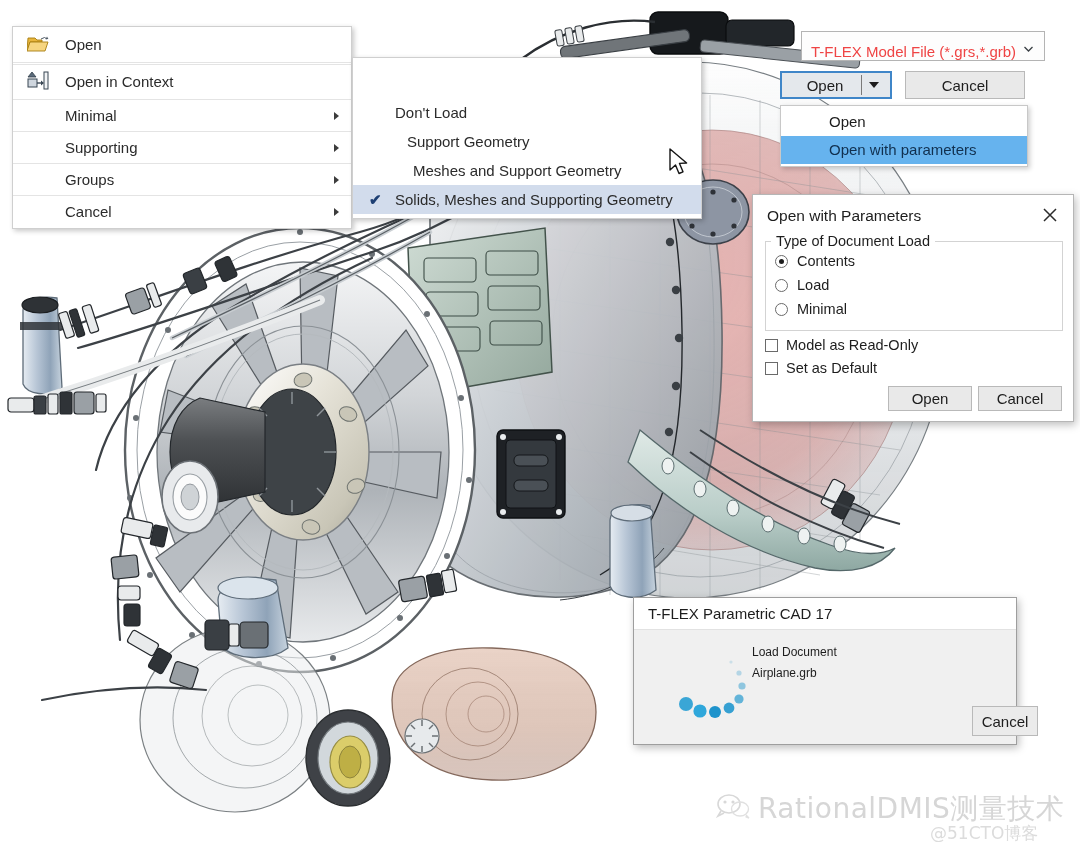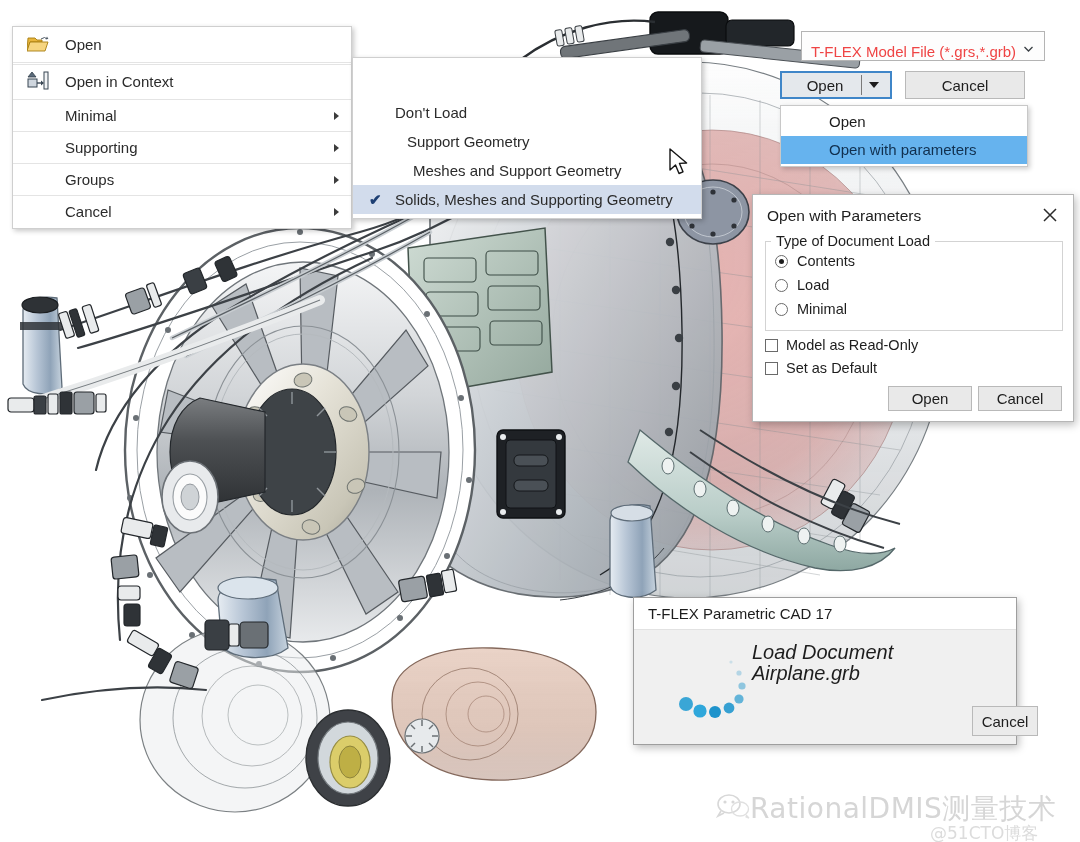--- a/index.html
+++ b/index.html
@@ -227,33 +227,32 @@
   .pdlg-title {
     position: absolute;
     left: 14px; top: 7px;
     font-size: 15px;
     color: #1d1d1d;
   }
   .pdlg-body { position: absolute; left: 0; top: 32px; right: 0; bottom: 0; background: #f0f0f0; }
   .pdlg-text {
     position: absolute;
     left: 118px; top: 12px;
-    font-size: 20px;
+    font-size: 12px;
     color: #1d1d1d;
     line-height: 21px;
-    font-style: italic;
   }
   .spinner { position: absolute; left: 28px; top: 18px; width: 90px; height: 80px; }
 
   
   .wm-main {
     position: absolute;
     display: flex;
     align-items: center;
-    gap: 0;
+    gap: 8px;
     color: #d6d6d6;
     font-size: 28px;
     letter-spacing: 0.5px;
     font-family: "DejaVu Sans", sans-serif;
     user-select: none;
   }
   .wm-sub {
     position: absolute;
     color: #dcdcdc;
     font-size: 17px;

